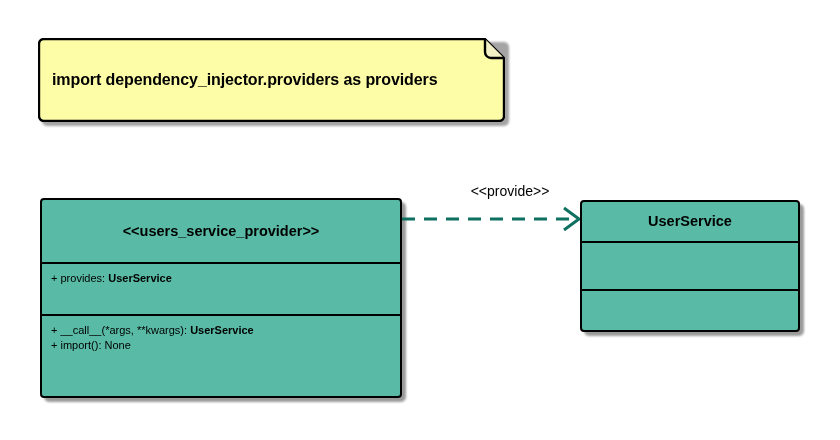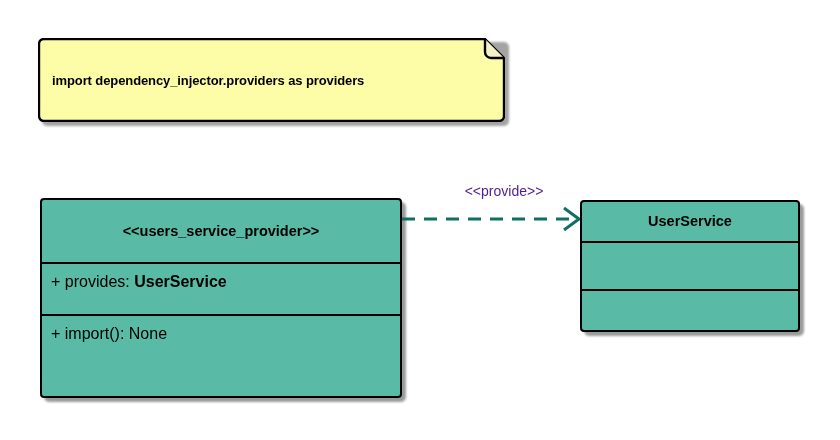--- a/index.html
+++ b/index.html
@@ -47,21 +47,21 @@
     height: 100%;
   }
   .note-text {
     position: absolute;
     left: 14px;
     top: 0;
     width: 440px;
     height: 84px;
     display: flex;
     align-items: center;
-    font-size: 13px;
+    font-size: 16px;
     font-weight: bold;
     color: #000000;
     letter-spacing: -0.1px;
     white-space: nowrap;
   }
 
   
   .clsbox {
     position: absolute;
     box-sizing: border-box;
@@ -90,47 +90,47 @@
     align-items: center;
     justify-content: center;
     text-align: center;
     font-weight: bold;
     font-size: 14.5px;
     color: #000000;
     line-height: 1.25;
   }
   .cls-members {
     padding: 7px 8px 7px 9px;
-    font-size: 16px;
+    font-size: 11px;
     color: #000000;
     line-height: 1.38;
   }
   .member-row {
     white-space: nowrap;
   }
   .b {
     font-weight: bold;
   }
 
   
   .rel {
     position: absolute;
     left: 396px;
     top: 183px;
     width: 192px;
     height: 48px;
   }
   .rel-label {
     position: absolute;
-    left: 38px;
+    left: 44px;
     top: 0px;
     width: 140px;
     text-align: center;
     font-size: 14px;
-    color: #4c1d95;
+    color: #000000;
     white-space: nowrap;
   }
   .rel-svg {
     position: absolute;
     left: 0;
     top: 0;
   }
 </style>
 </head>
 <body>
@@ -164,20 +164,24 @@
     <div class="compartment cls-members" style="height:52px;">
       <div class="member-row">
         <span>+</span>
         <span>provides: </span><span class="b">UserService</span>
       </div>
     </div>
 
     <div class="compartment cls-members" style="height:82px;">
       <div class="member-row">
         <span>+</span>
+        <span>__call__(*args, **kwargs): </span><span class="b">UserService</span>
+      </div>
+      <div class="member-row">
+        <span>+</span>
         <span>import(): None</span><span class="b"></span>
       </div>
     </div>
   </div>
 
   <div class="rel">
     <div class="rel-label">&lt;&lt;provide&gt;&gt;</div>
     <svg class="rel-svg" width="192" height="48" viewBox="0 0 192 48">
       <line x1="6" y1="36" x2="180" y2="36" stroke="#0E7060" stroke-width="3" stroke-dasharray="13 9"></line>
       <polyline points="168,25 183,36 168,47" fill="none" stroke="#0E7060" stroke-width="3" stroke-linecap="butt" stroke-linejoin="miter"></polyline>

